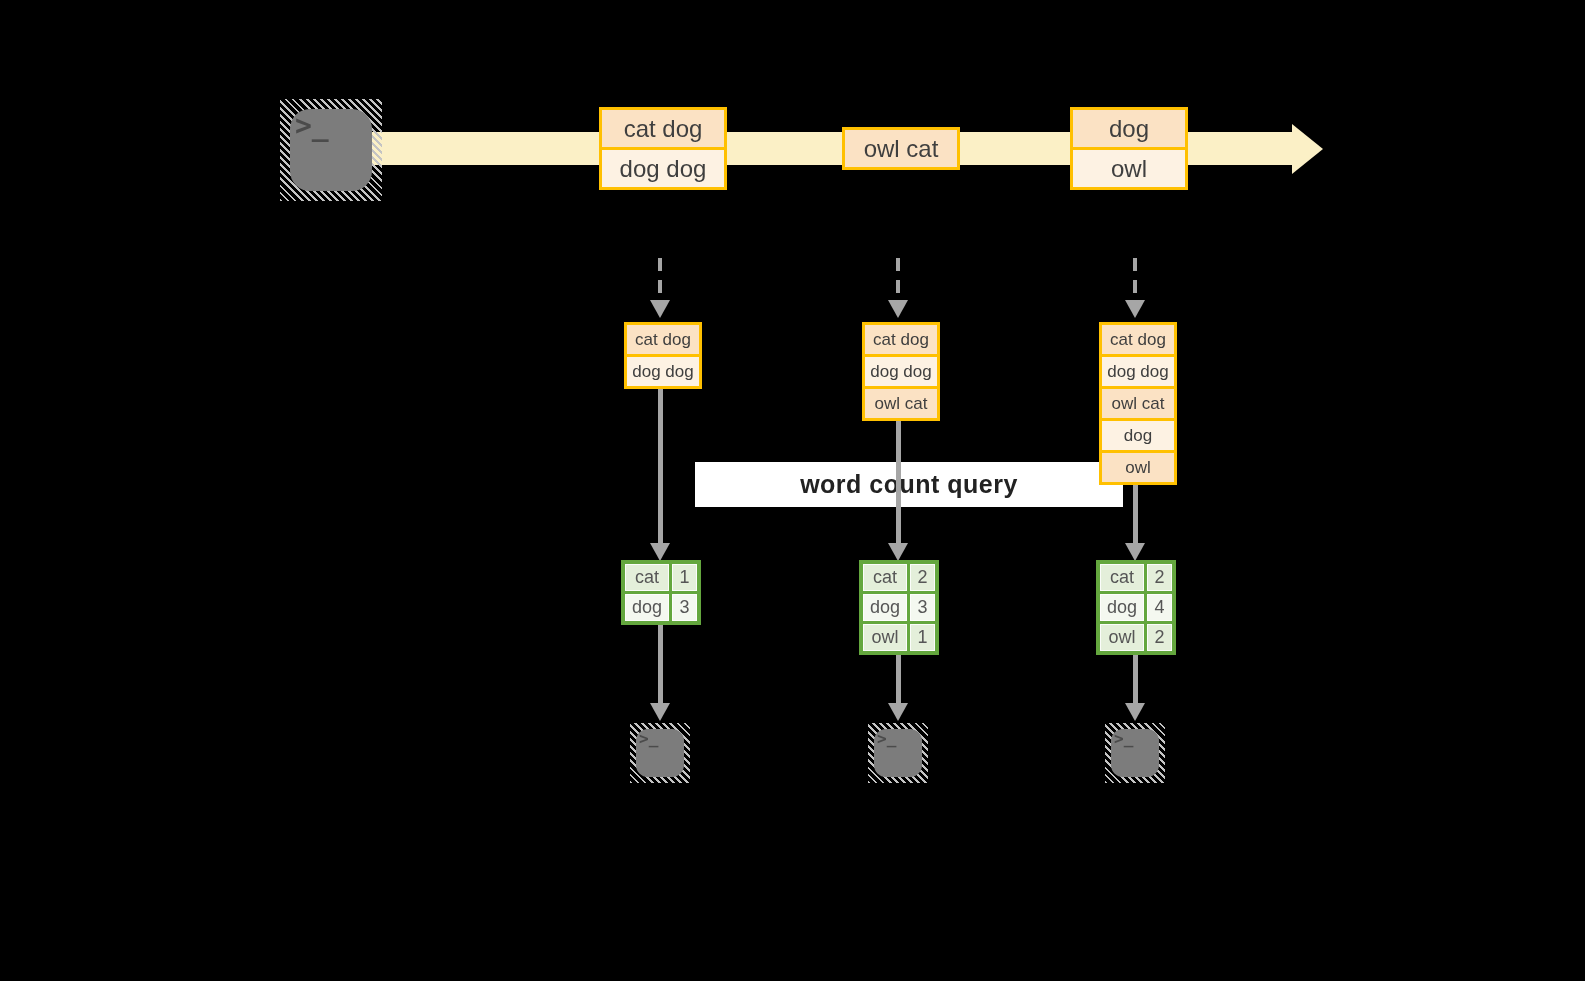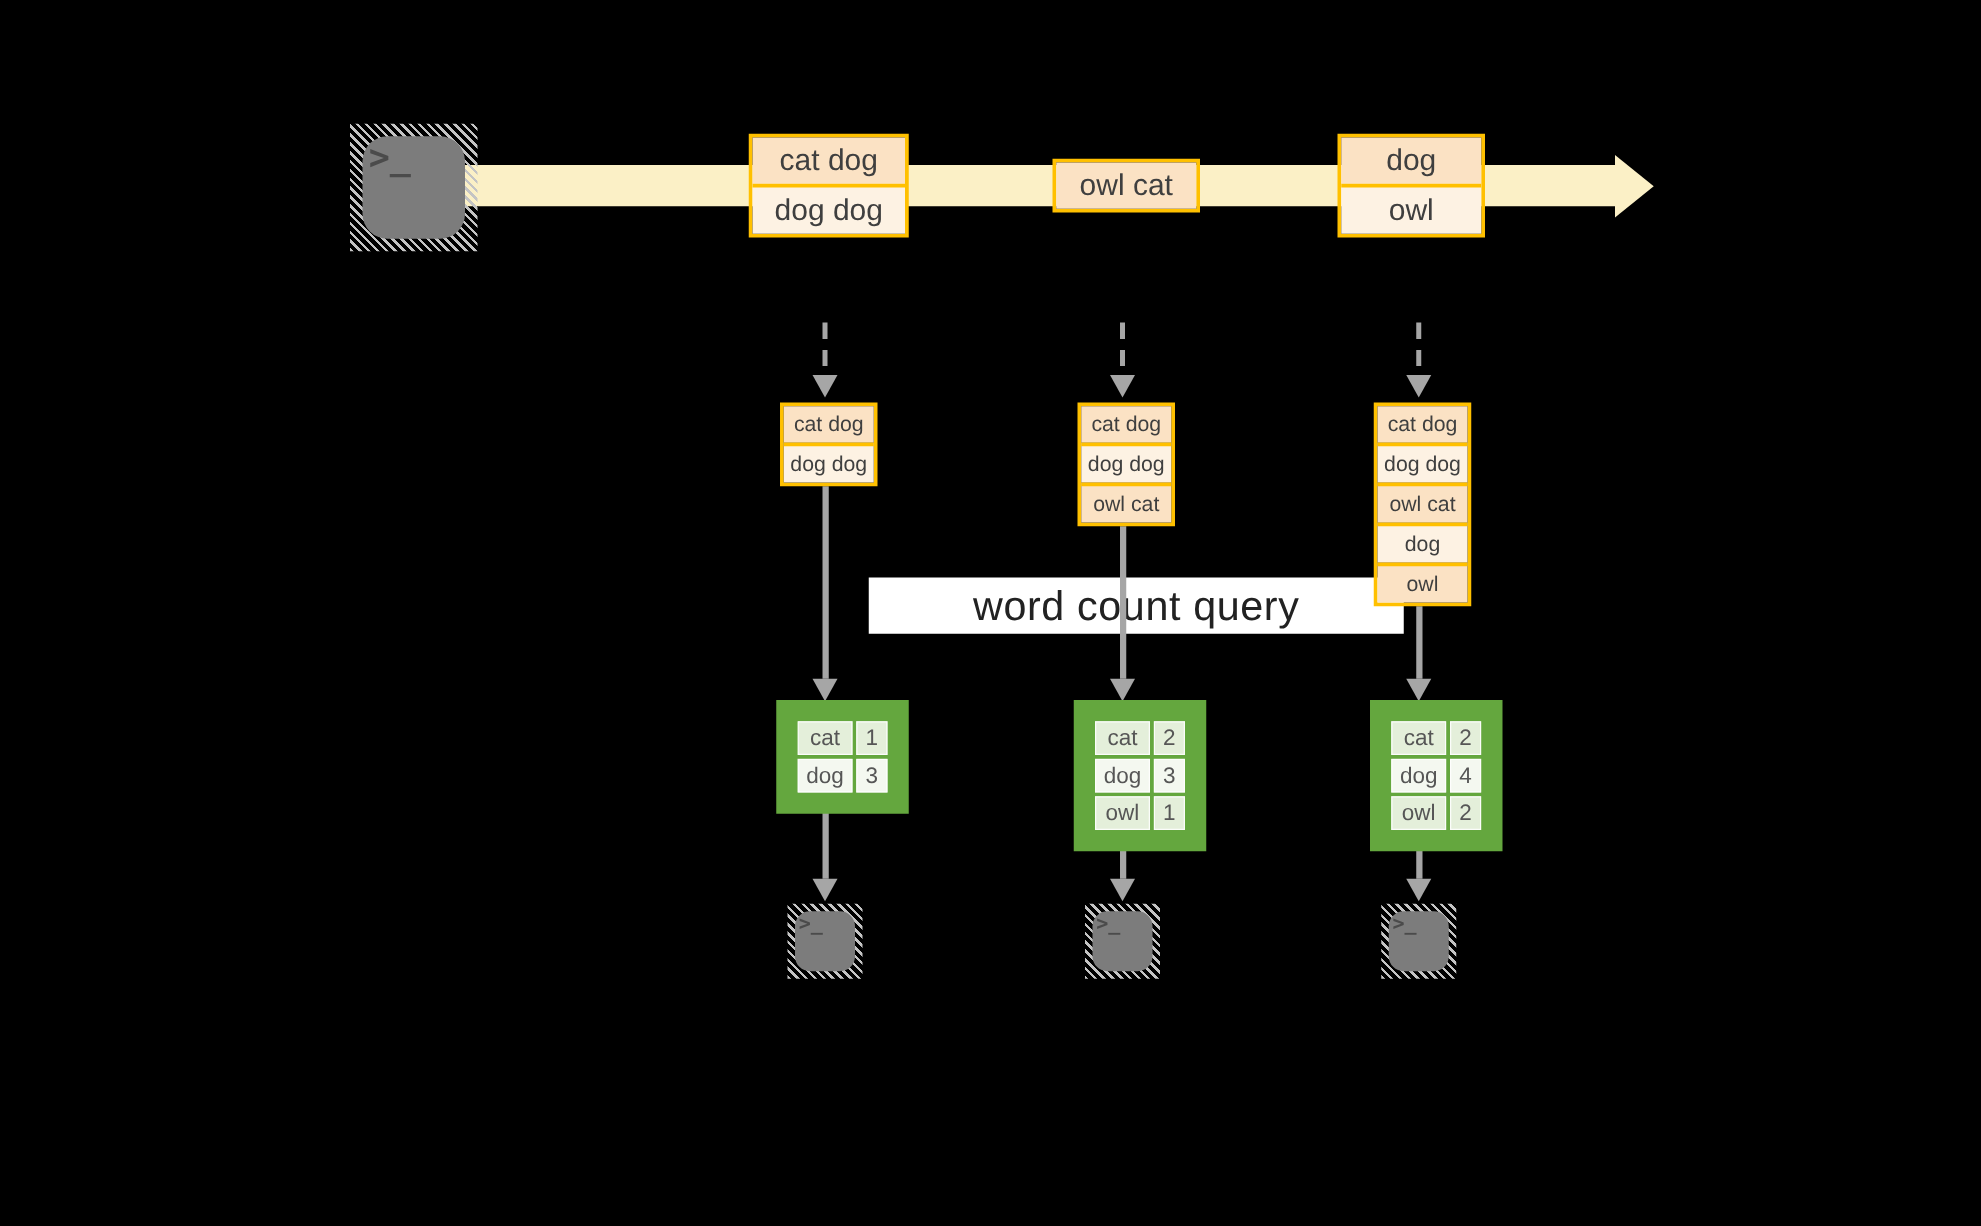--- a/index.html
+++ b/index.html
@@ -46,23 +46,23 @@
   .obox.small .orow{height:29px;font-size:17px;}
   
   .dash-line{position:absolute;width:4px;z-index:3;
     background:repeating-linear-gradient(to bottom, var(--arrow-gray) 0 13px, transparent 13px 22px);}
   .vline{position:absolute;width:5px;background:var(--arrow-gray);z-index:3;}
   .ahead{position:absolute;width:0;height:0;z-index:3;
     border-left:10px solid transparent;border-right:10px solid transparent;border-top:18px solid var(--arrow-gray);}
   
   .banner{position:absolute;left:695px;top:462px;width:428px;height:45px;background:var(--banner-bg);
     display:flex;align-items:center;justify-content:center;z-index:2;}
-  .banner span{font-size:33px;font-weight:400;color:#222;letter-spacing:.5px;}
+  .banner span{font-size:25px;font-weight:700;color:#222;letter-spacing:.5px;}
   
-  .gtable{position:absolute;top:560px;background:var(--accent-green);padding:17px;z-index:4;
+  .gtable{position:absolute;top:560px;background:var(--accent-green);padding:4px;z-index:4;
     display:flex;flex-direction:column;gap:3px;}
   .grow{display:flex;gap:3px;}
   .gcell{height:27px;display:flex;align-items:center;justify-content:center;
     color:var(--table-text);font-size:18px;box-shadow:inset 0 0 0 1px rgba(255,255,255,.85);}
   .gcell.word{width:44px;}
   .gcell.num{width:25px;}
   .grow:nth-child(odd) .gcell{background:var(--fill-green-light);}
   .grow:nth-child(even) .gcell{background:var(--fill-green-pale);}
 </style>
 </head>

